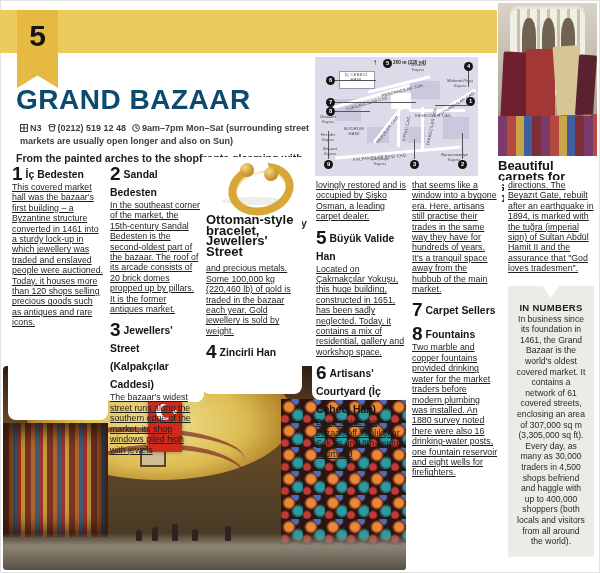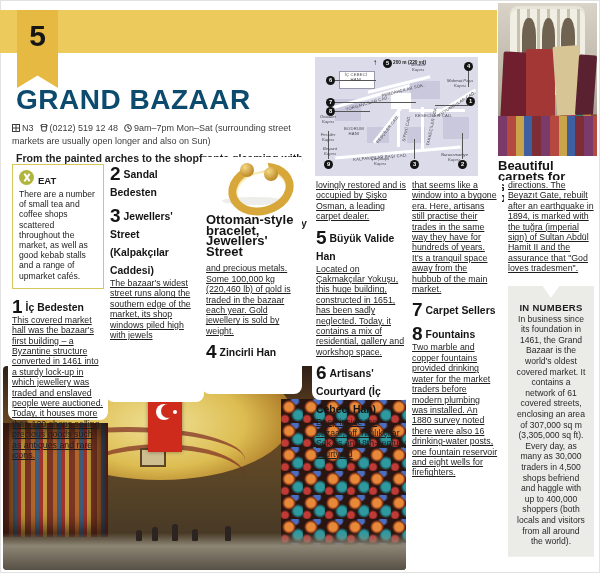--- a/index.html
+++ b/index.html
@@ -6,21 +6,21 @@
   .page{position:relative;width:600px;height:573px;background:#fff;overflow:hidden;
         font-family:"Liberation Sans","DejaVu Sans",sans-serif;color:#1d1d1d;
         box-shadow:inset 0 0 0 1px #e2e2e2;}
   
   .band{position:absolute;left:0;top:10px;width:497px;height:43px;background:#ecca5c;}
   .tab{position:absolute;left:17px;top:10px;width:41px;height:78px;background:#e5b942;
        clip-path:polygon(0 0,100% 0,100% 100%,50% 84%,0 100%);
        font-size:30px;font-weight:bold;color:#151515;text-align:center;line-height:52px;}
   .title{position:absolute;left:16px;top:84px;margin:0;font-size:28px;font-weight:800;
          letter-spacing:.5px;color:#0c4a6e;}
-  .info{position:absolute;left:12px;top:122px;width:300px;font-size:9px;font-weight:normal;
+  .info{position:absolute;left:20px;top:122px;width:300px;font-size:9px;font-weight:bold;
         color:#3c3c3c;line-height:12px;}
   .info .ic{display:inline-block;vertical-align:-1px;margin:0 2px 0 6px;}
   .info .ic:first-child{margin-left:0;}
   .intro{position:absolute;left:16px;top:152px;width:292px;margin:0;font-size:10.6px;
          font-weight:bold;line-height:13px;color:#232323;}
   
   .map{position:absolute;left:315px;top:57px;width:163px;height:119px;background:#dcdbe9;overflow:hidden;}
   .blk{position:absolute;background:#cac8dc;}
   .st{position:absolute;background:#ffffff;height:3px;}
   .stv{position:absolute;background:#ffffff;width:3px;}
@@ -191,39 +191,32 @@
     <div class="carpet" style="left:4%;top:32%;width:26%;height:44%;background:#6f1f2d;transform:rotate(3deg);"></div>
     <div class="carpet" style="left:28%;top:30%;width:30%;height:48%;background:#a33736;"></div>
     <div class="carpet" style="left:58%;top:28%;width:26%;height:48%;background:#d8c596;transform:rotate(-4deg);"></div>
     <div class="carpet" style="left:80%;top:34%;width:18%;height:40%;background:#5a2230;transform:rotate(4deg);"></div>
     <div class="cushions2"></div>
     <div class="cushions"></div>
   </div>
   <div class="cap-tr cap">Beautiful carpets for sale in the bazaar</div>
 
   <div class="col c1">
-    <div class="eat">
-      <span class="eat-ico">
-          <i></i>
-          <i></i>
-        </span>
-      <h5>EAT</h5>
-      <p>There are a number of small tea and coffee shops scattered throughout the market, as well as good kebab stalls and a range of upmarket cafés.</p>
-    </div>
     <div class="sight">
       <span class="num">1</span>
       <span class="stitle">İç Bedesten</span>
       <div class="sbody">This covered market hall was the bazaar's first building – a Byzantine structure converted in 1461 into a sturdy lock-up in which jewellery was traded and enslaved people were auctioned. Today, it houses more than 120 shops selling precious goods such as antiques and rare icons.</div>
     </div>
   </div>
 
   <div class="col c2">
     <div class="sight">
       <span class="num">2</span>
       <span class="stitle">Sandal Bedesten</span>
+      <div class="sbody">In the southeast corner of the market, the 15th-century Sandal Bedesten is the second-oldest part of the bazaar. The roof of its arcade consists of 20 brick domes propped up by pillars. It is the former antiques market.</div>
     </div>
     <div class="sight">
       <span class="num">3</span>
       <span class="stitle">Jewellers' Street (Kalpakçılar Caddesi)</span>
       <div class="sbody">The bazaar's widest street runs along the southern edge of the market, its shop windows piled high with jewels</div>
     </div>
   </div>
 
   <div class="col c3">
     <div class="brac">

